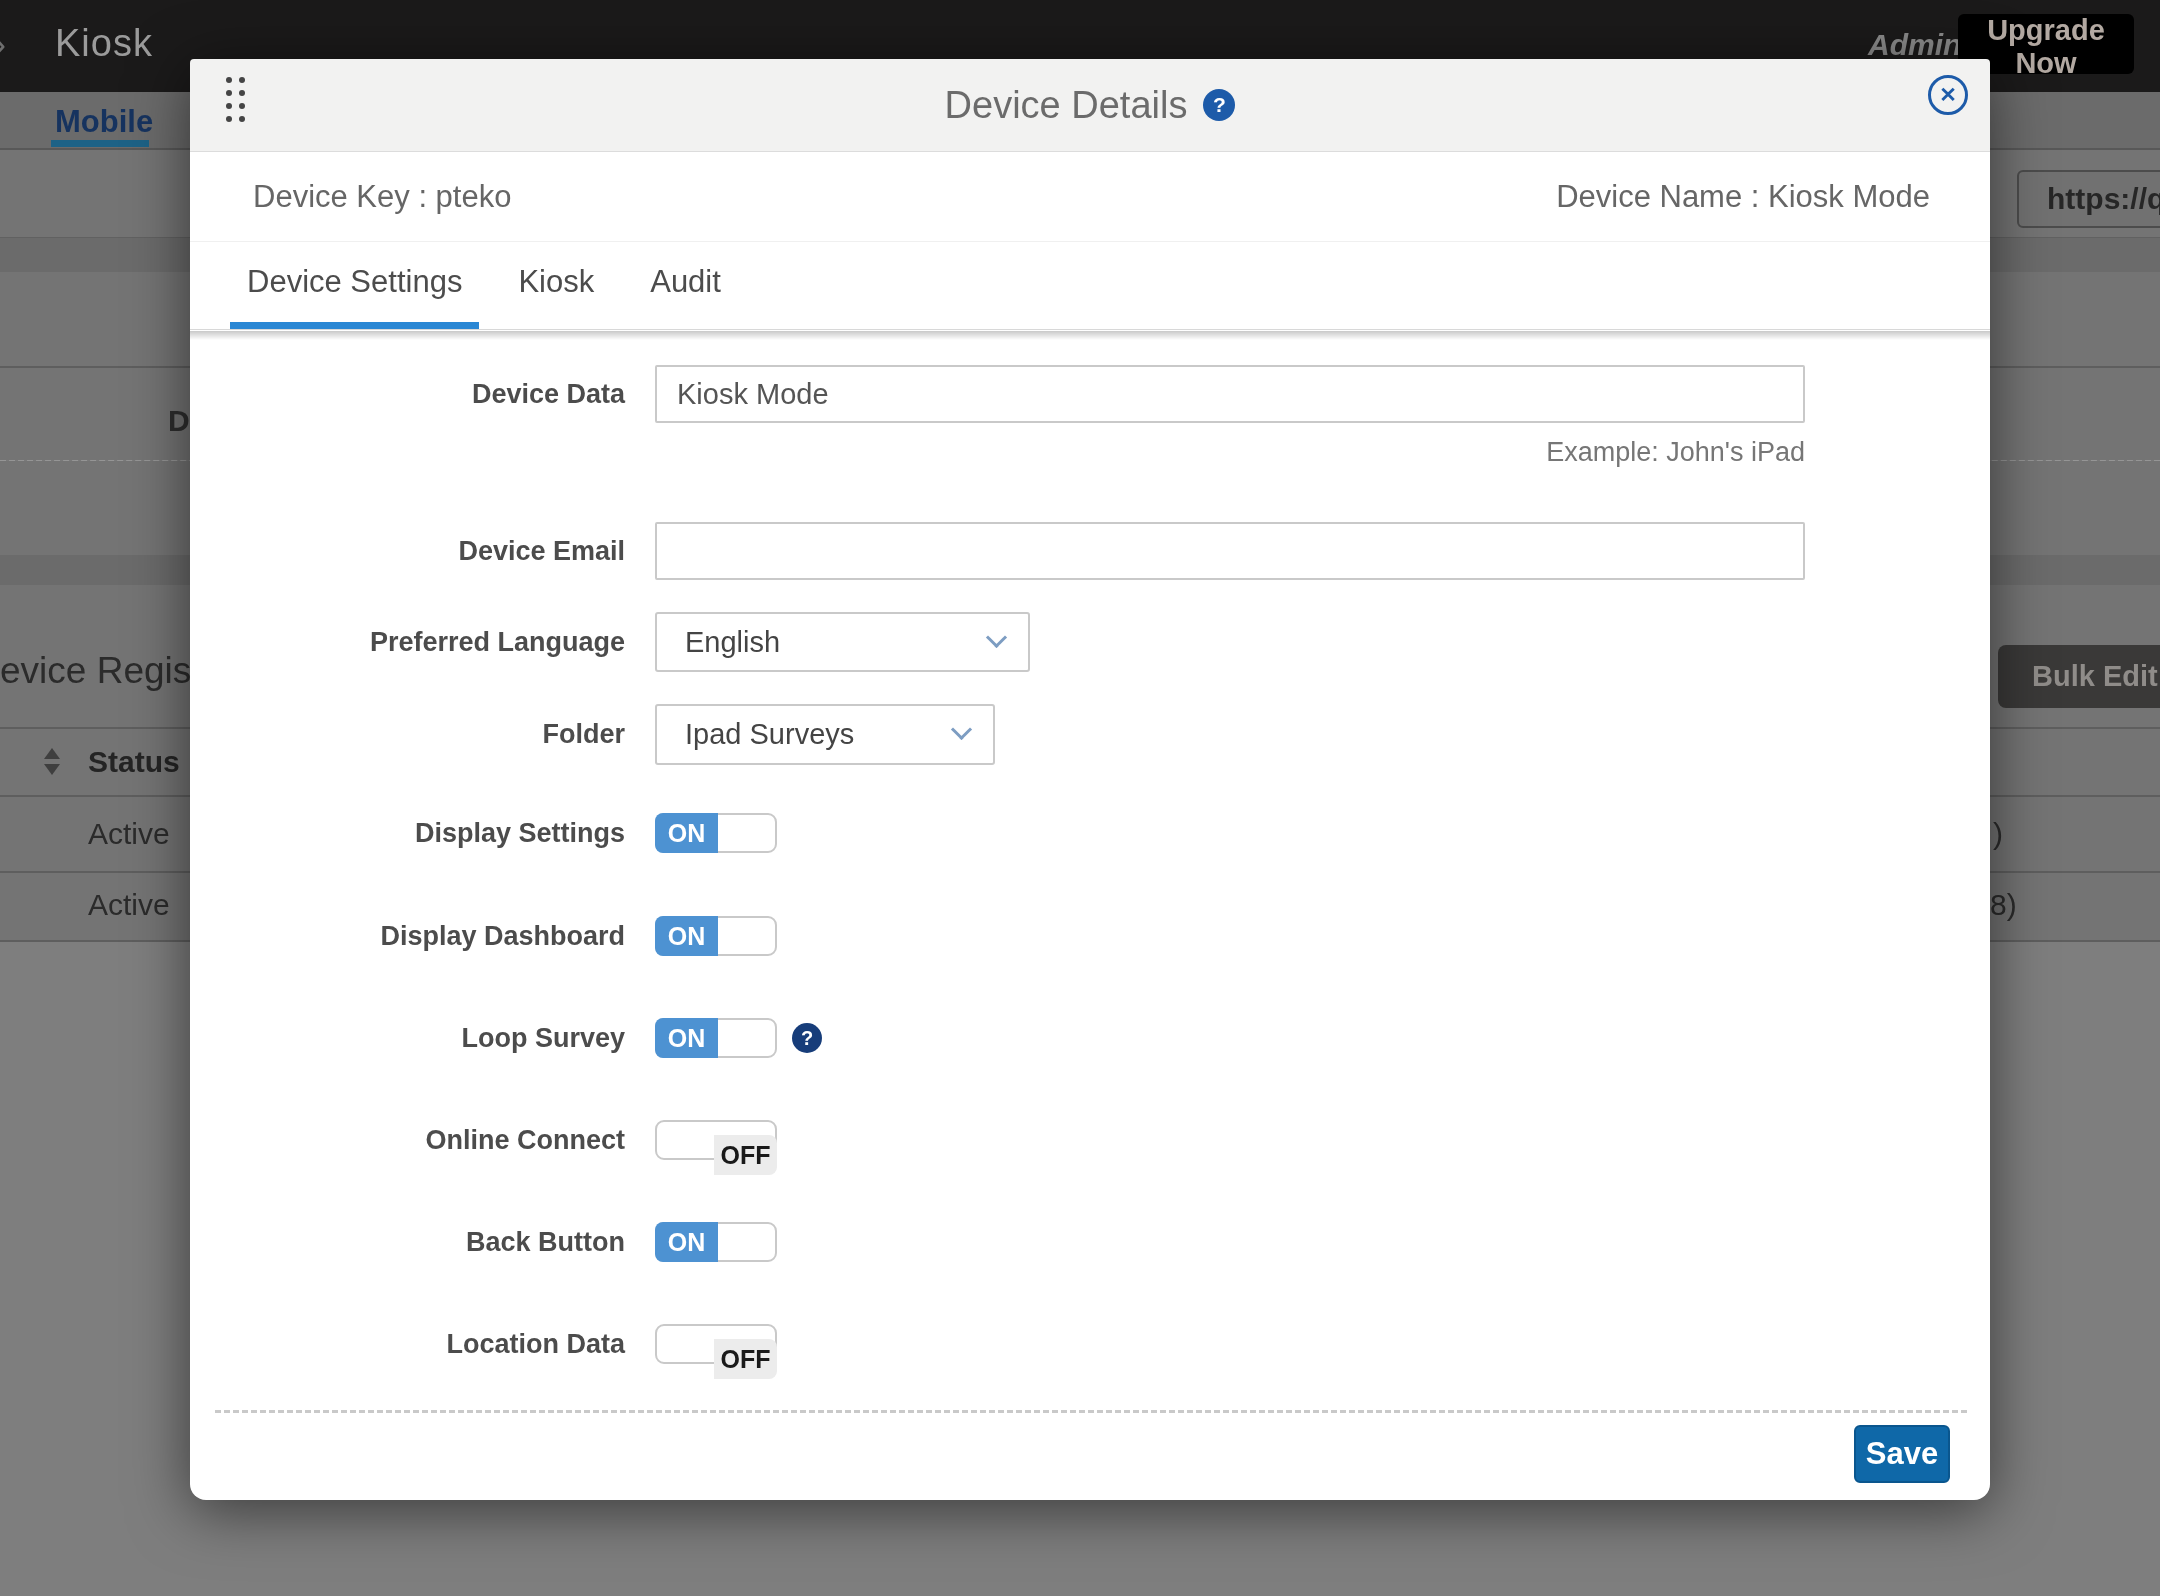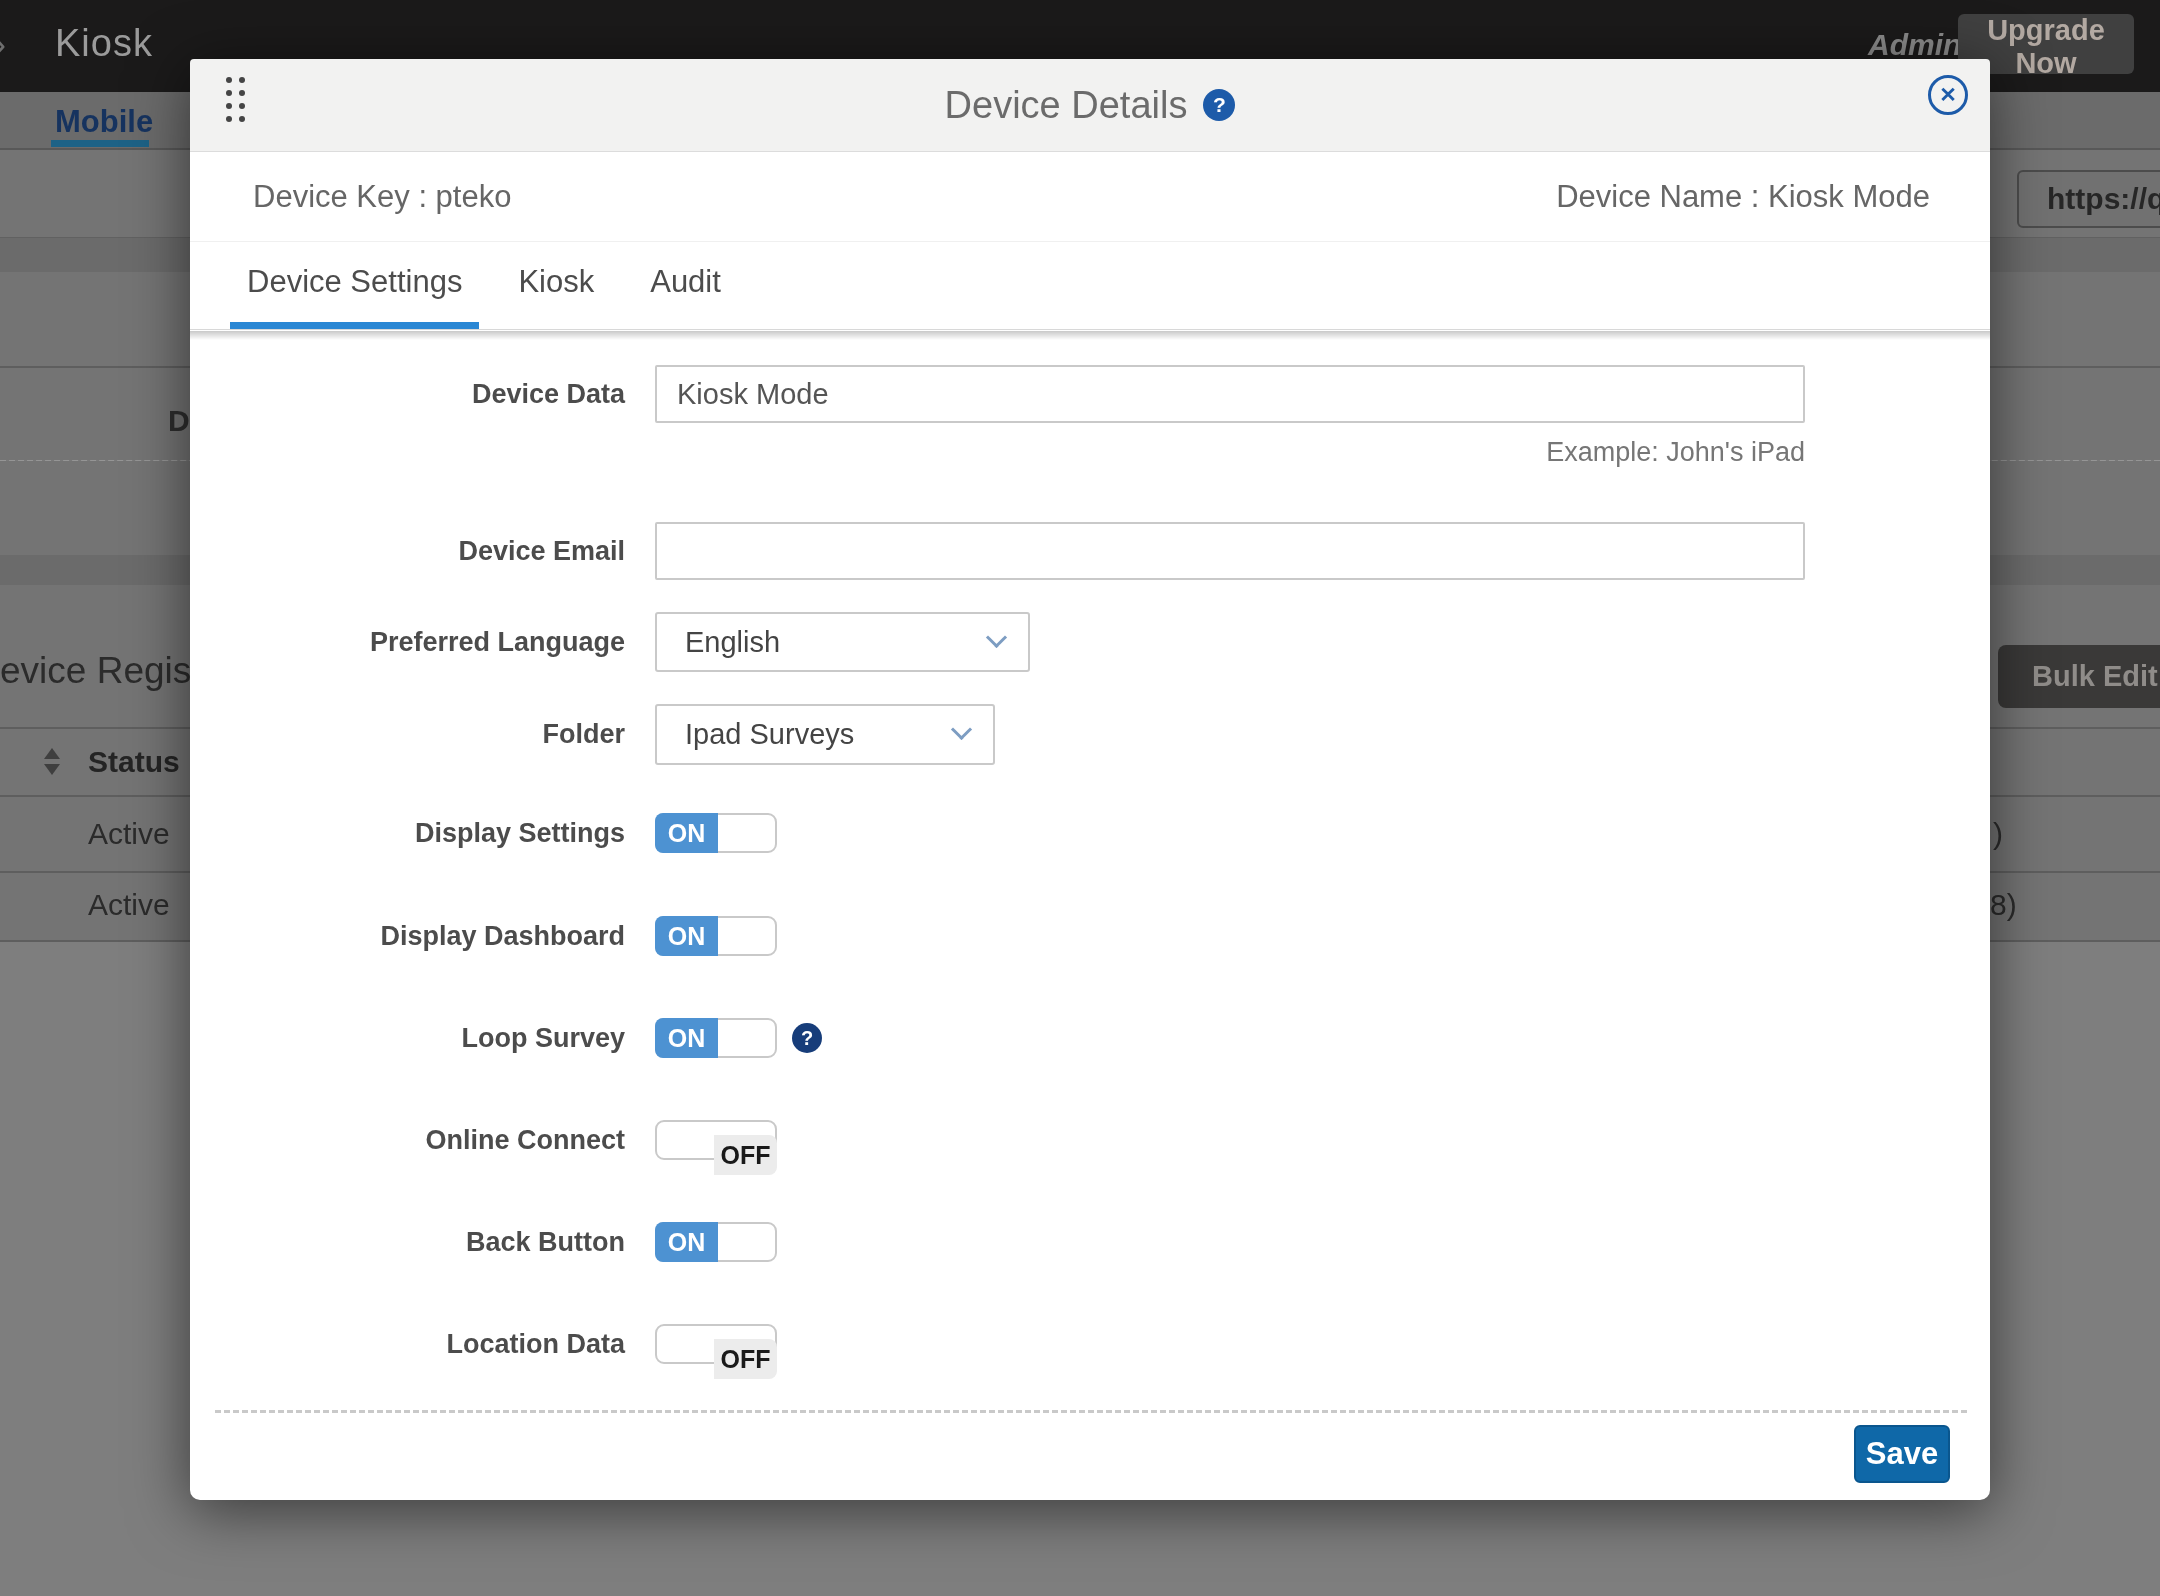--- a/index.html
+++ b/index.html
@@ -5,21 +5,21 @@
   * { margin:0; padding:0; box-sizing:border-box; }
   html,body { width:2160px; height:1596px; overflow:hidden; background:#7a7a7a;
               font-family:"Liberation Sans", sans-serif; }
 
   
   #backdrop { position:absolute; inset:0; }
   .topbar { position:absolute; left:0; top:0; width:2160px; height:92px; background:#1b1a1a; }
   .crumb { position:absolute; left:-6px; top:24px; font-size:36px; color:#6e6e6e; }
   .apptitle { position:absolute; left:55px; top:22px; font-size:38px; color:#9b9b9b; letter-spacing:1px; }
   .admin { position:absolute; left:1868px; top:28px; font-size:30px; font-style:italic; font-weight:bold; color:#8a8a8a; }
-  .upgrade { position:absolute; left:1958px; top:14px; width:176px; height:60px; background:#404040;
+  .upgrade { position:absolute; left:1958px; top:14px; width:176px; height:60px; background:#000000;
              border:none; border-radius:6px; color:#b3a9a2; font-size:29px; font-weight:bold;
              font-family:inherit;text-align:center; }
   .tabband { position:absolute; left:0; top:92px; width:2160px; height:58px; background:#6b6b6b;
              border-bottom:2px solid #585858; }
   .mobiletab { position:absolute; left:55px; top:12px; font-size:31px; font-weight:bold; color:#16335f; }
   .mob-underline { position:absolute; left:51px; top:48px; width:98px; height:7px; background:#1d6286; }
   .band { position:absolute; left:0; width:2160px; }
   .b-toolbar { top:150px; height:87px; background:#747474; }
   .b-dark1   { top:237px; height:35px; background:#6b6b6b; border-top:1px solid #616161; }
   .b-mid1    { top:272px; height:96px; background:#747474; border-bottom:2px solid #5e5e5e; }
@@ -42,21 +42,21 @@
   .sorticon .up { width:0; height:0; border-left:8px solid transparent; border-right:8px solid transparent;
                   border-bottom:11px solid #3f3f3f; margin-bottom:5px; }
   .sorticon .dn { width:0; height:0; border-left:8px solid transparent; border-right:8px solid transparent;
                   border-top:11px solid #3f3f3f; }
   .statushdr { position:absolute; left:88px; top:745px; font-size:30px; font-weight:bold; color:#242424; }
   .cell-active { position:absolute; left:88px; font-size:30px; color:#2b2b2b; }
   .frag-right { position:absolute; font-size:30px; color:#2b2b2b; }
 
   
   #modal { position:absolute; left:190px; top:59px; width:1800px; height:1441px; background:#ffffff;
-           border-radius:10px; box-shadow:0 10px 60px rgba(0,0,0,0.55); }
+           border-radius:16px; box-shadow:0 10px 60px rgba(0,0,0,0.55); }
   .m-header { position:absolute; left:0; top:0; width:1800px; height:93px; background:#f2f2f1;
               border-bottom:1px solid #dcdcdc; border-radius:4px 4px 0 0;
               display:flex; align-items:center; justify-content:center; }
   .draghandle { position:absolute; left:36px; top:18px; display:grid;
                 grid-template-columns:6px 6px; grid-template-rows:6px 6px 6px 6px; gap:7px; }
   .draghandle i { width:6px; height:6px; border-radius:50%; background:#454545; }
   .m-title { font-size:38px; color:#6b6b6b; }
   .helpdot { width:32px; height:32px; border-radius:50%; background:#1d5ba9; color:#fff;
              display:flex; align-items:center; justify-content:center; font-size:21px; font-weight:bold;
              margin-left:16px; }

